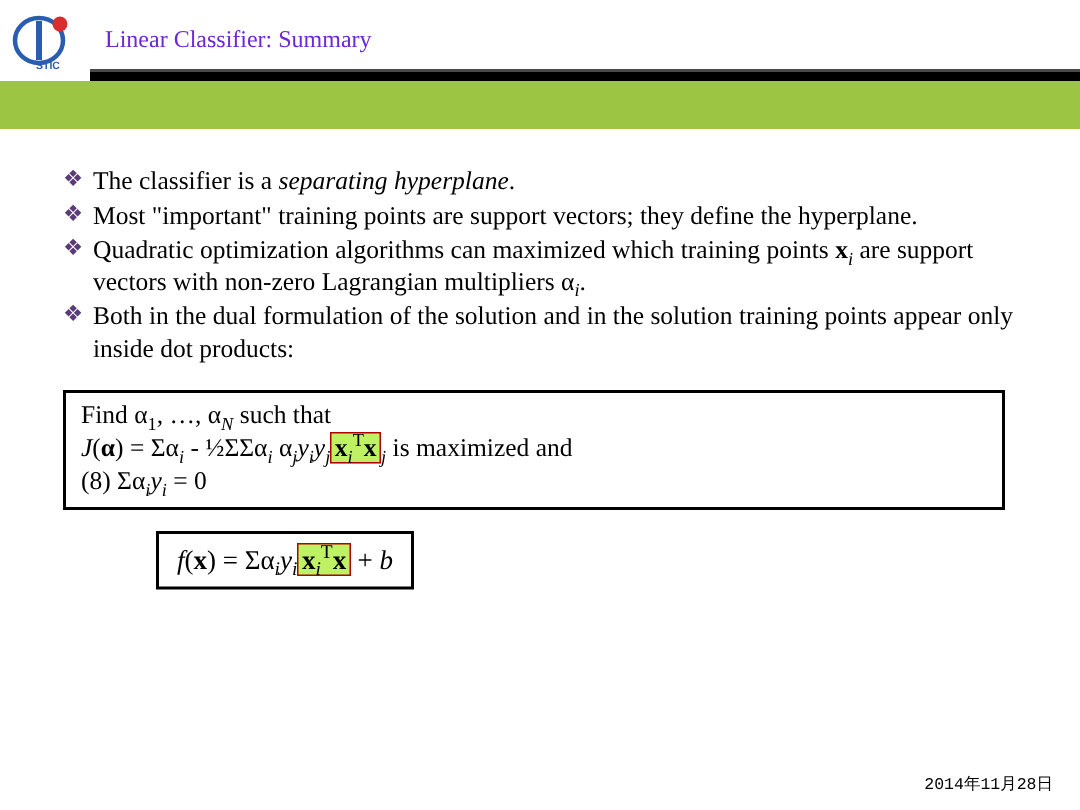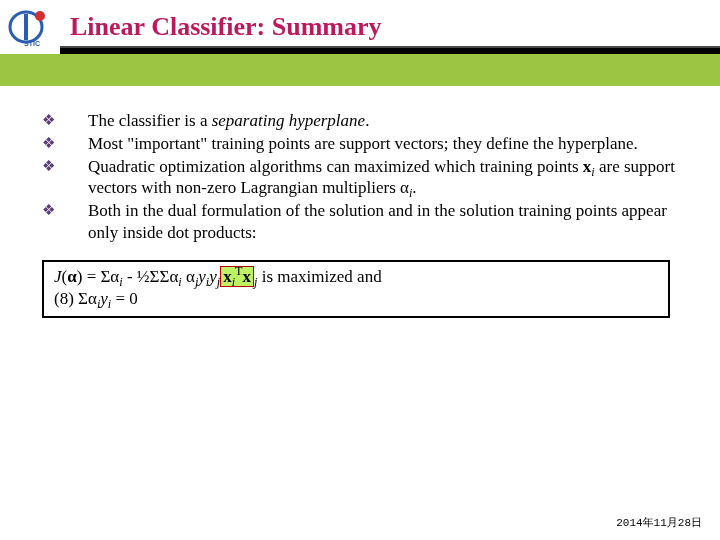--- a/index.html
+++ b/index.html
@@ -22,23 +22,23 @@
     padding-top: 6px;
     height: 48px;
   }
   .logo {
     width: 54px;
     height: 40px;
     margin-left: 6px;
     margin-right: 10px;
   }
   .title {
-    font-size: 26px;
-    font-weight: bold;
-    color: #be185d;
+    font-size: 16px;
+    font-weight: normal;
+    color: #6d28d9;
   }
   .accent-bar {
     position: absolute;
     left: 60px;
     right: 0;
     top: 46px;
     height: 8px;
     background: #000;
     border-top: 2px solid #4a4a4a;
   }
@@ -60,21 +60,21 @@
     display: flex;
     margin-bottom: 1px;
   }
   .dia {
     color: #5a3a78;
     font-size: 15px;
     width: 20px;
     flex-shrink: 0;
     line-height: 1.4;
   }
-  .bt { flex: 1; margin-left: 26px; }
+  .bt { flex: 1; }
   .box {
     border: 2px solid #000;
     margin: 16px 18px 0 0;
     padding: 4px 10px 6px 10px;
     font-size: 17px;
     line-height: 1.3;
   }
   .box2 {
     border: 2px solid #000;
     margin: 14px 0 0 62px;
@@ -137,23 +137,29 @@
     </span>
   </div>
 
   <div class="bullet">
     <span class="dia">❖</span>
     <span class="bt">Both in the dual formulation of the solution and in the solution training points appear only inside dot products:</span>
   </div>
 
   <div class="box">
     <div>
+      <span>Find α</span><sub>1</sub><span>, …, α</span><sub class="ital">N</sub><span> such that</span>
+    </div>
+    <div>
       <span class="ital">J</span><span>(</span><b>α</b><span>) = Σα</span><sub class="ital">i</sub><span> - ½ΣΣα</span><sub class="ital">i</sub><span> α</span><sub class="ital">j</sub><span class="ital">y</span><sub class="ital">i</sub><span class="ital">y</span><sub class="ital">j</sub><span class="highlight"><b>x</b><sub class="ital">i</sub><sup>T</sup><b>x</b></span><sub class="ital">j</sub><span> is maximized and</span>
     </div>
     <div>
       <span>(8) Σα</span><sub class="ital">i</sub><span class="ital">y</span><sub class="ital">i</sub><span> = 0</span>
     </div>
   </div>
 
+  <div class="box2">
+    <span class="ital">f</span><span>(</span><b>x</b><span>) = Σα</span><sub class="ital">i</sub><span class="ital">y</span><sub class="ital">i</sub><span class="highlight"><b>x</b><sub class="ital">i</sub><sup>T</sup><b>x</b></span><span> + </span><span class="ital">b</span>
+  </div>
 
 </div>
 
 <div class="footer-date">2014年11月28日</div>
 
 </body></html>

